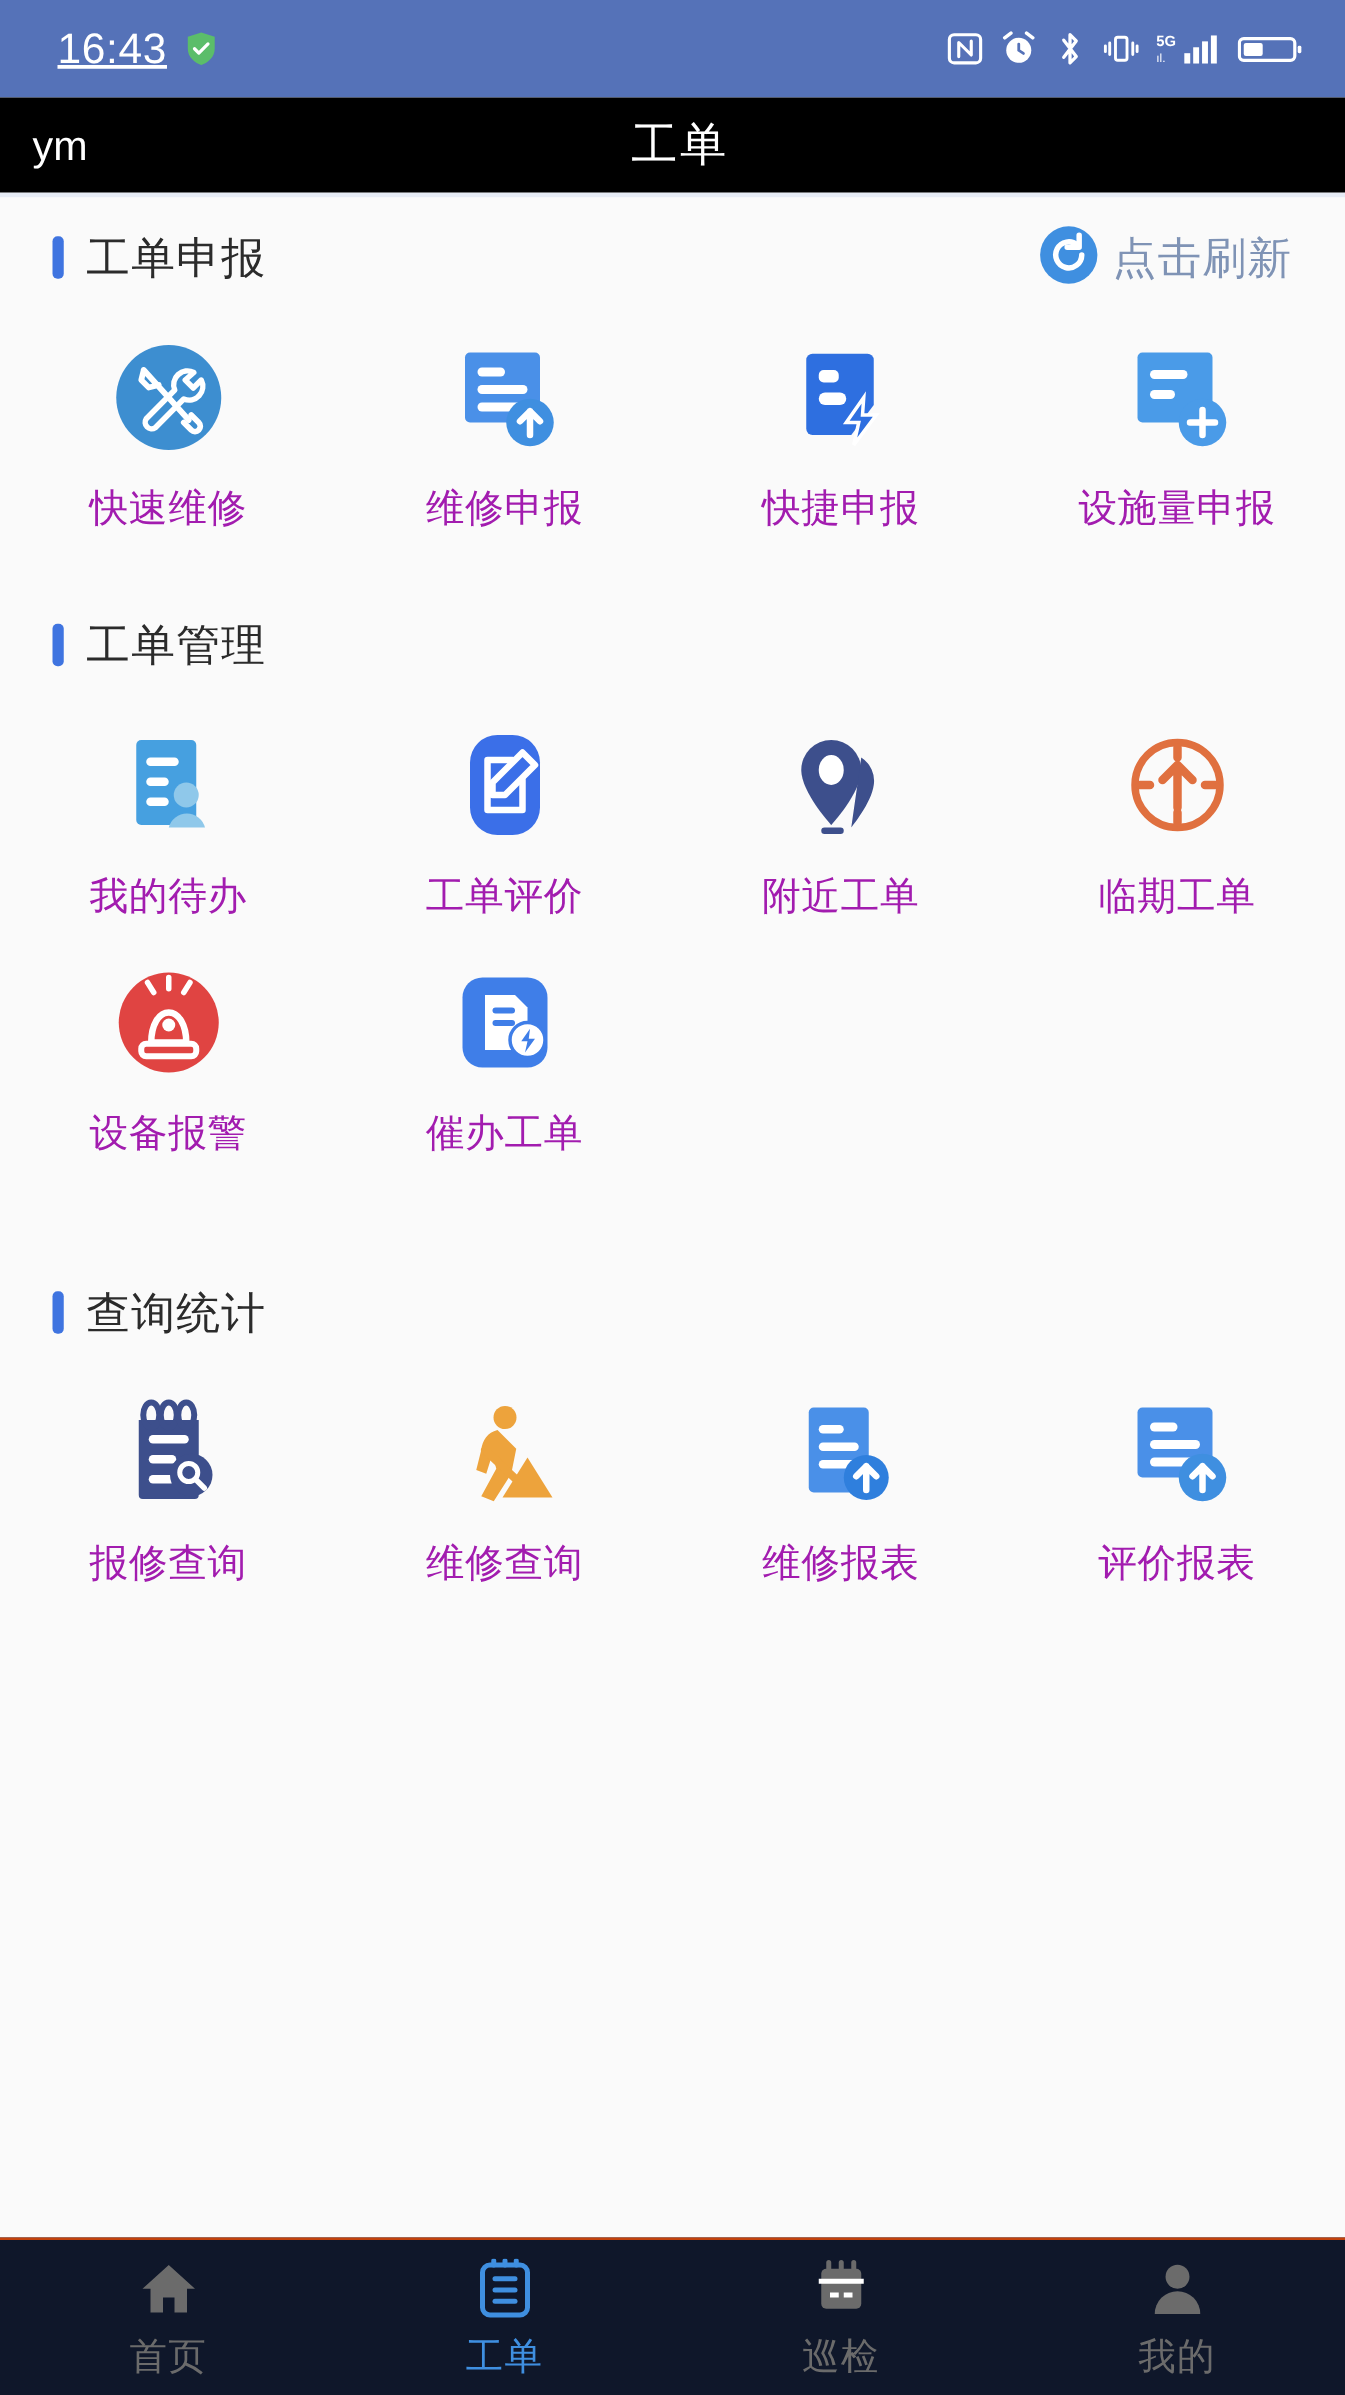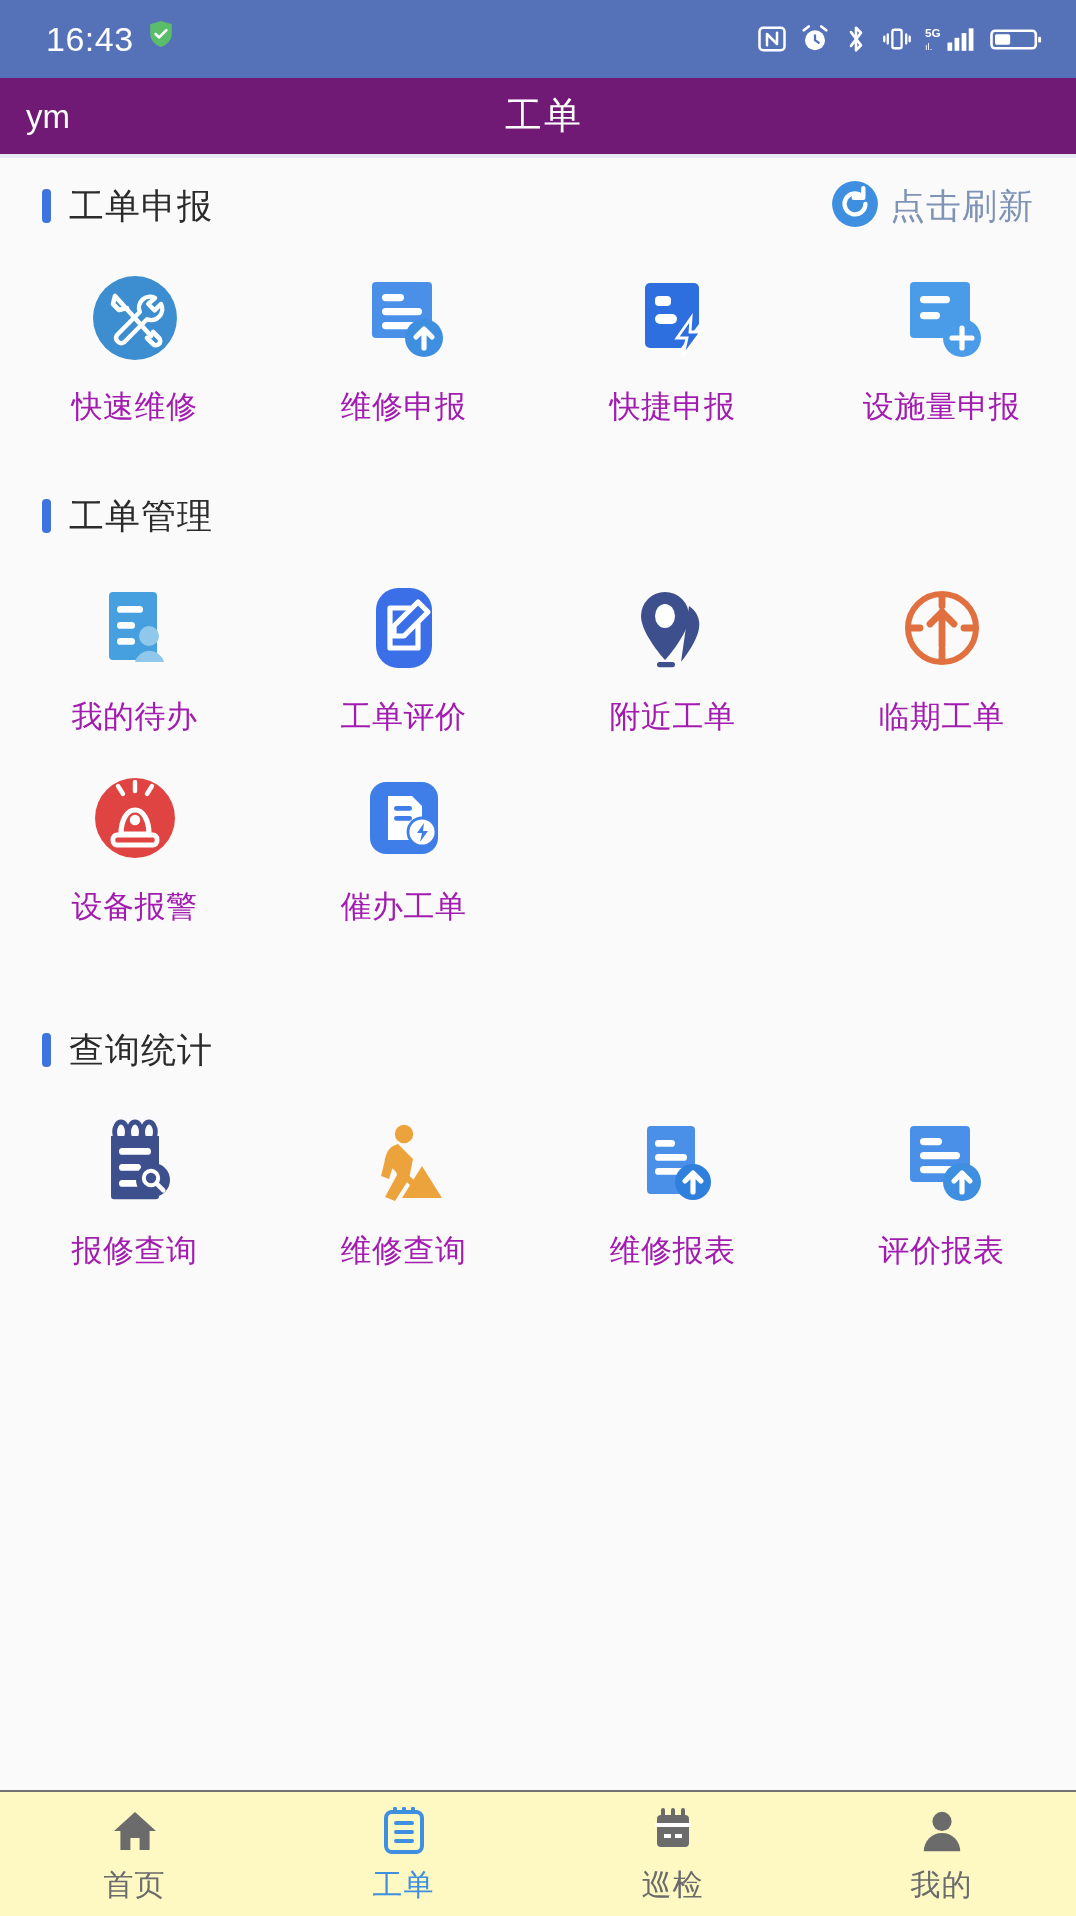--- a/index.html
+++ b/index.html
@@ -14,30 +14,30 @@
   
   .statusbar {
     height: 78px;
     background: #5572b8;
     display: flex;
     align-items: center;
     justify-content: space-between;
     padding: 0 34px 0 46px;
     color: #ffffff;
   }
-  .sb-left { display: flex; align-items: flex-start; gap: 14px; }
+  .sb-left { display: flex; align-items: center; gap: 14px; text-decoration: underline; }
   .sb-time { font-size: 34px; letter-spacing: 0.5px; font-weight: 400; }
   .sb-shield { width: 26px; height: 28px; display: block; }
   .sb-right { display: flex; align-items: center; gap: 13px; }
   .sb-right svg { display: block; }
 
   
   .appbar {
     height: 76px;
-    background: #701a75;
+    background: #000000;
     position: relative;
     display: flex;
     align-items: center;
     padding-left: 12px;
   }
   .appbar-left {
     position: absolute;
     left: 26px;
     color: #ffffff;
     font-size: 33px;
@@ -123,22 +123,22 @@
   .sec-gap { height: 32px; }
   .sec-gap-lg { height: 66px; }
 
   
   .tabbar {
     position: absolute;
     bottom: 0;
     left: 0;
     width: 1076px;
     height: 126px;
-    background: #fef9c3;
-    border-top: 2px solid #737373;
+    background: #0f172a;
+    border-top: 2px solid #c2410c;
     display: flex;
   }
   .tab {
     flex: 1;
     display: flex;
     flex-direction: column;
     align-items: center;
     justify-content: center;
     gap: 10px;
   }

